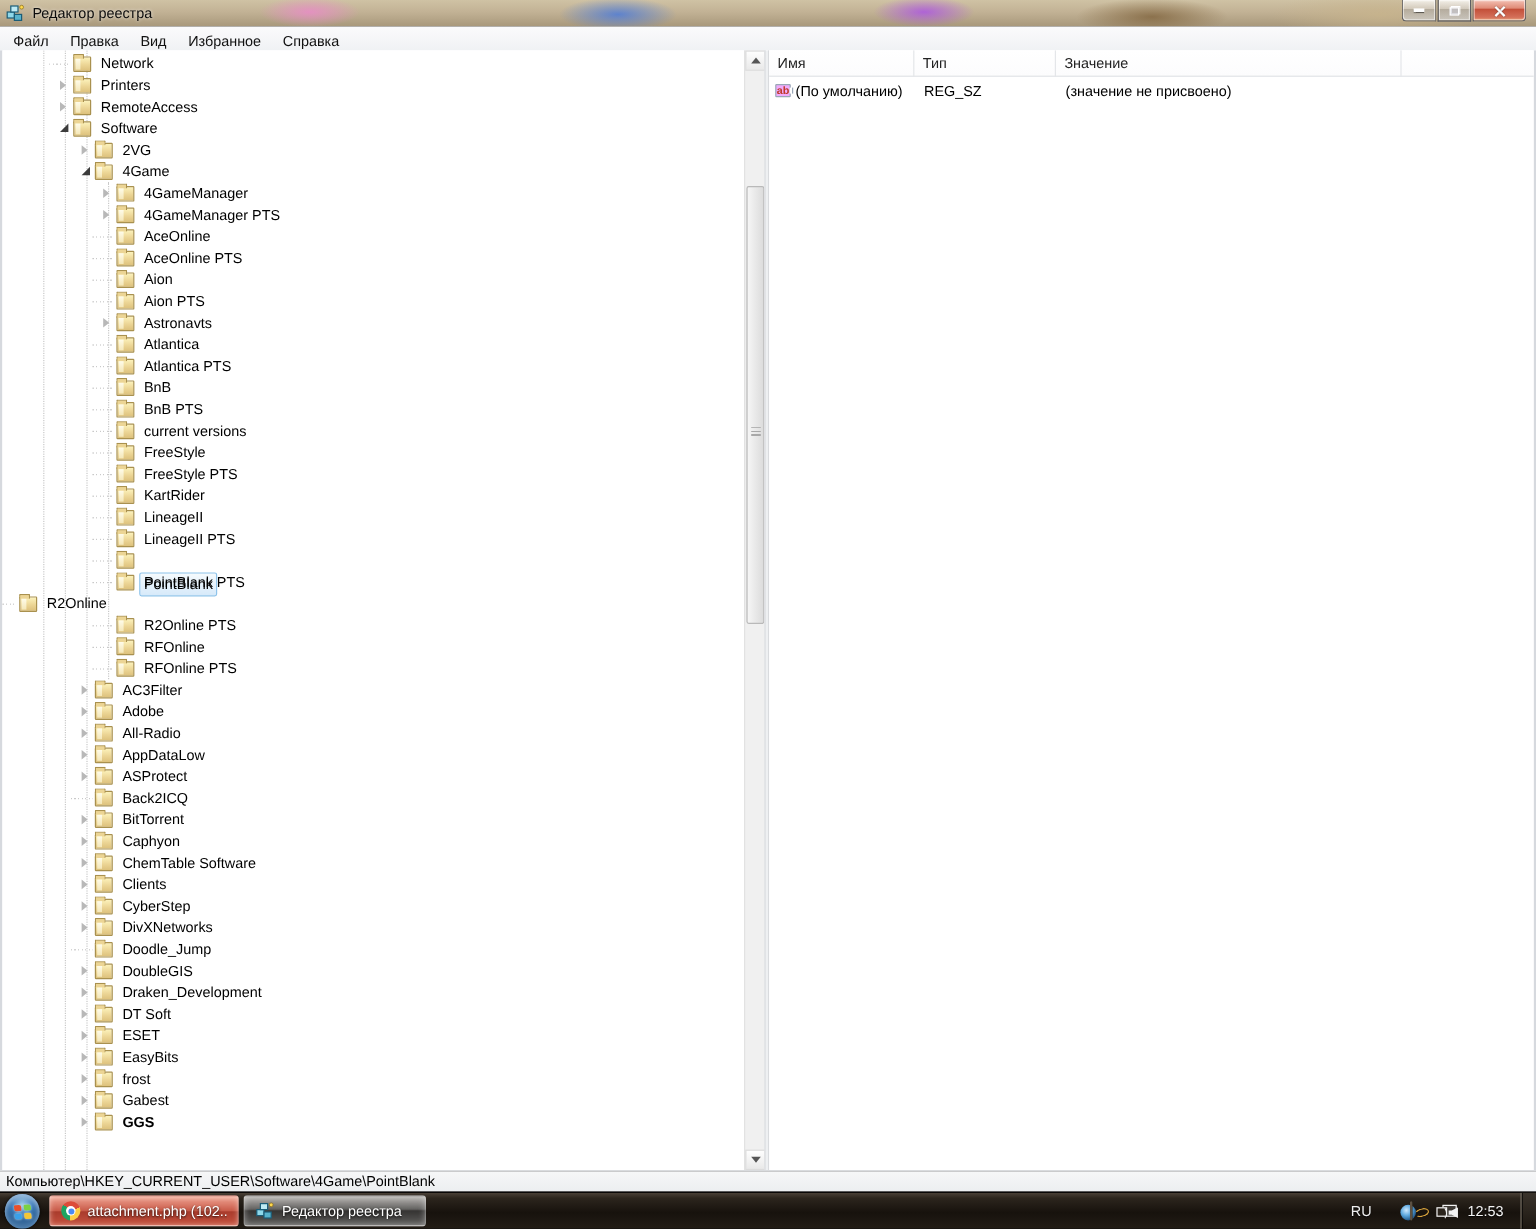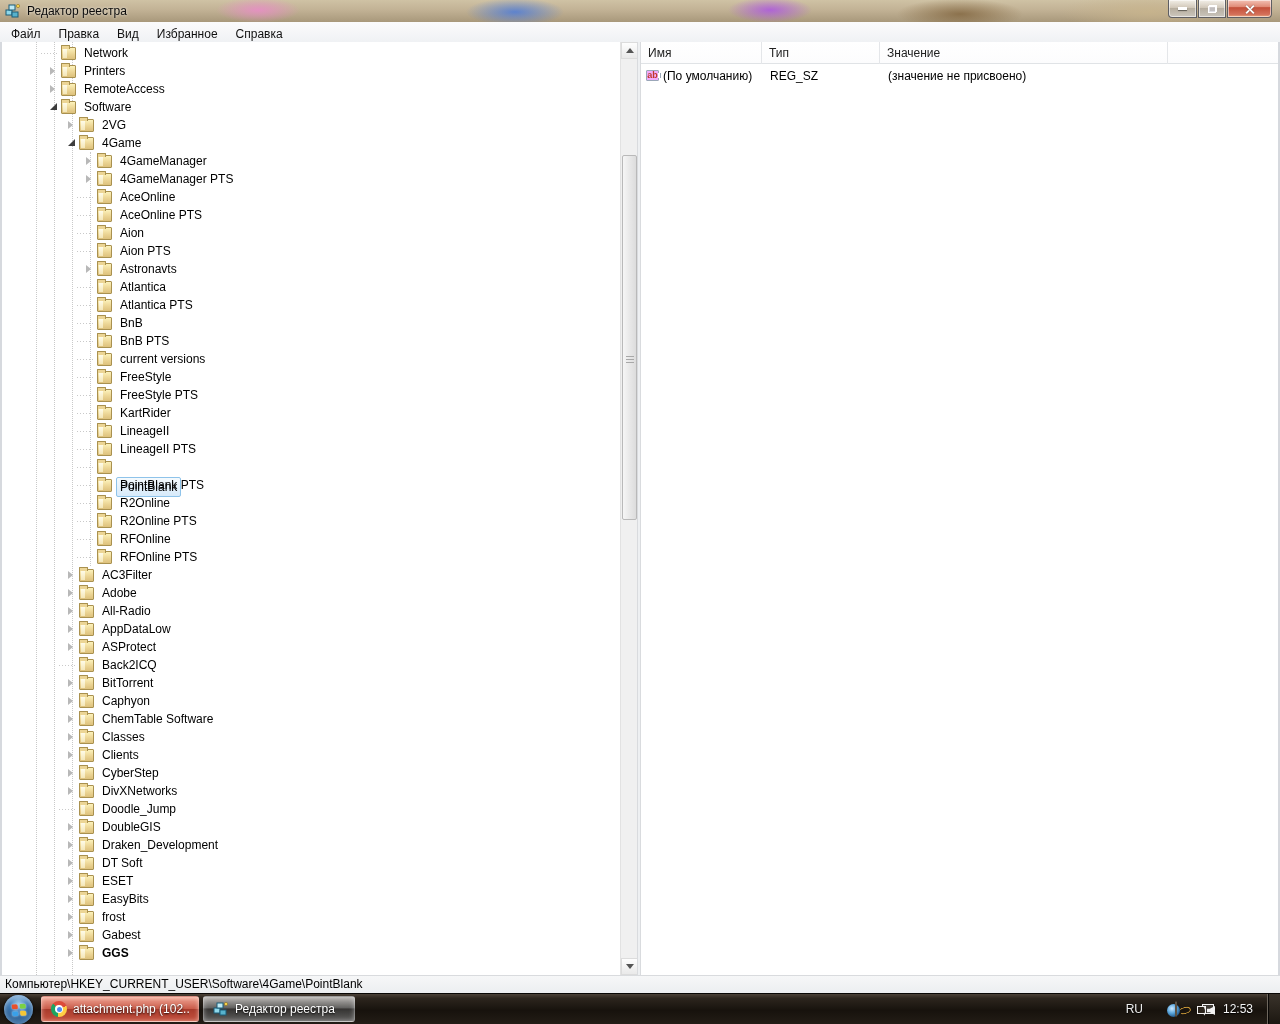--- a/index.html
+++ b/index.html
@@ -314,21 +314,21 @@
           <div class="tree-row" style="padding-left: 81px;">
             <span class="exp none"></span>
             <span class="folder"></span>
             <span class="tlabel selected">PointBlank</span>
           </div>
           <div class="tree-row" style="padding-left: 81px;">
             <span class="exp none"></span>
             <span class="folder"></span>
             <span class="tlabel">PointBlank PTS</span>
           </div>
-          <div class="tree-row" style="padding-left: 81px;">
+          <div class="tree-row" style="">
             <span class="exp none"></span>
             <span class="folder"></span>
             <span class="tlabel">R2Online</span>
           </div>
           <div class="tree-row" style="padding-left: 81px;">
             <span class="exp none"></span>
             <span class="folder"></span>
             <span class="tlabel">R2Online PTS</span>
           </div>
           <div class="tree-row" style="padding-left: 81px;">
@@ -378,25 +378,20 @@
           </div>
           <div class="tree-row" style="padding-left: 63px;">
             <span class="exp collapsed"></span>
             <span class="folder"></span>
             <span class="tlabel">Caphyon</span>
           </div>
           <div class="tree-row" style="padding-left: 63px;">
             <span class="exp collapsed"></span>
             <span class="folder"></span>
             <span class="tlabel">ChemTable Software</span>
-          </div>
-          <div class="tree-row" style="padding-left: 63px;">
-            <span class="exp collapsed"></span>
-            <span class="folder"></span>
-            <span class="tlabel">Classes</span>
           </div>
           <div class="tree-row" style="padding-left: 63px;">
             <span class="exp collapsed"></span>
             <span class="folder"></span>
             <span class="tlabel">Clients</span>
           </div>
           <div class="tree-row" style="padding-left: 63px;">
             <span class="exp collapsed"></span>
             <span class="folder"></span>
             <span class="tlabel">CyberStep</span>

